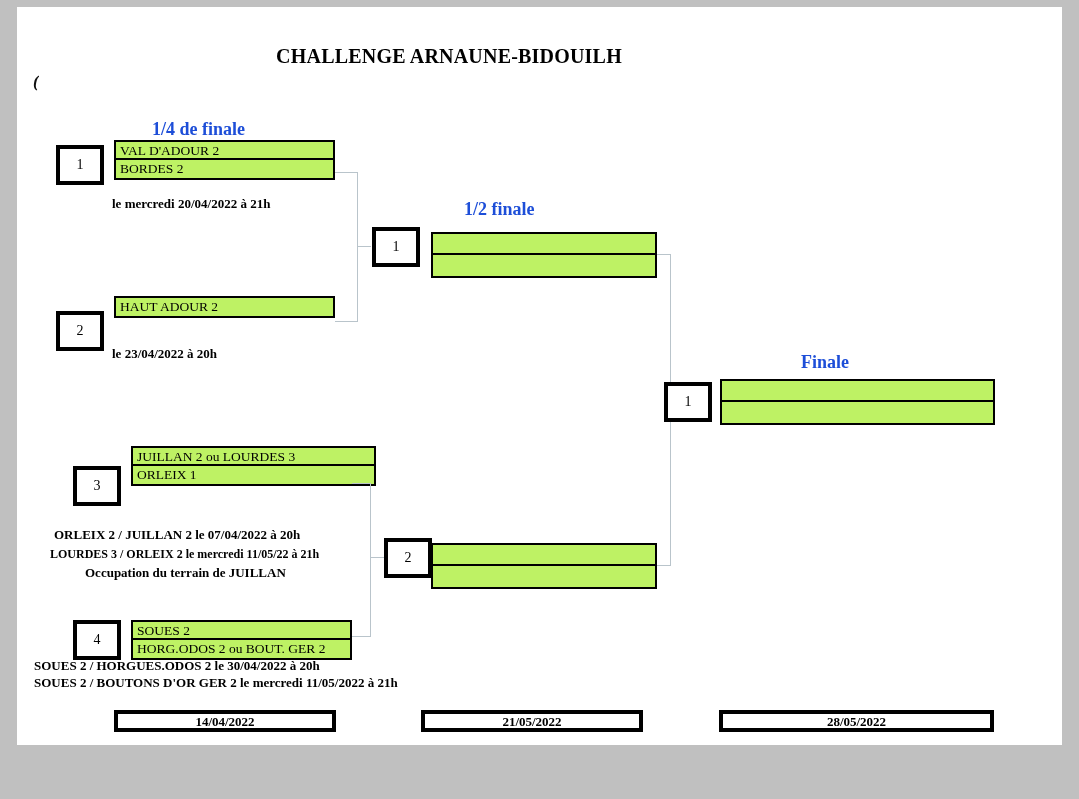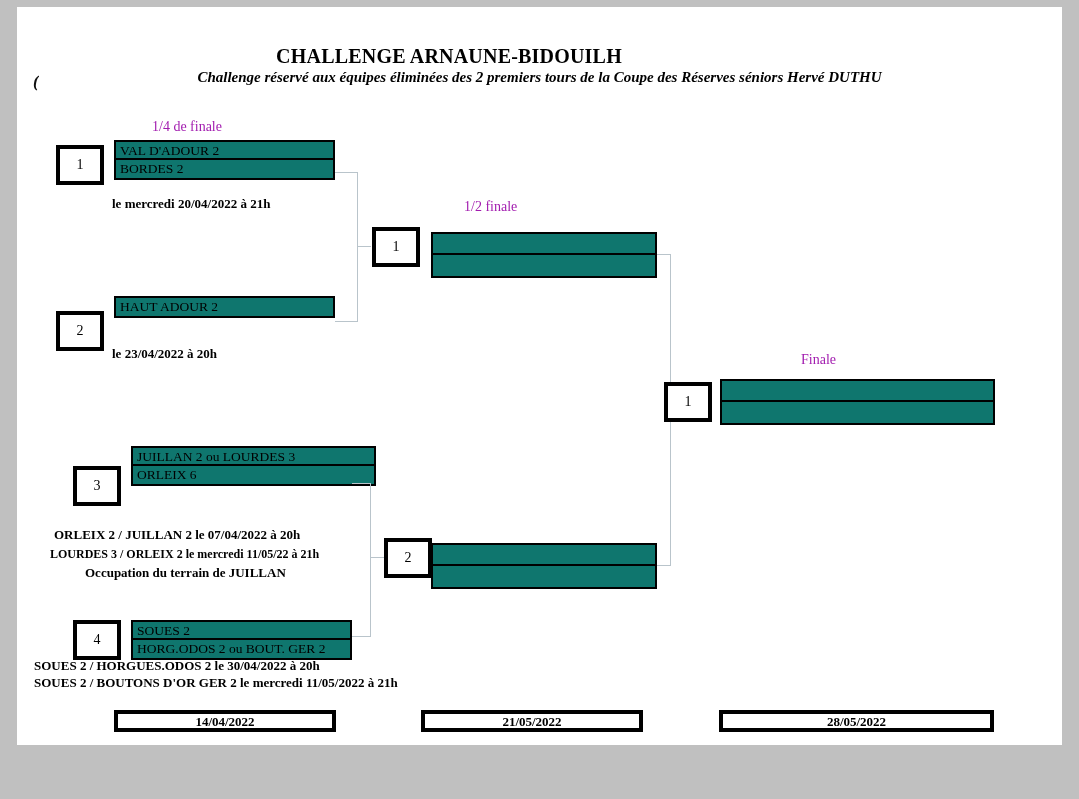--- a/index.html
+++ b/index.html
@@ -56,23 +56,23 @@
     font-weight: bold;
     color: #111;
     overflow: hidden;
     width: 6px;
     height: 20px;
     line-height: 20px;
   }
 
   .round-label {
     position: absolute;
-    font-size: 14px;
-    font-weight: normal;
-    color: #a21caf;
+    font-size: 18px;
+    font-weight: bold;
+    color: #1d4ed8;
     white-space: nowrap;
   }
   #lbl-qf { left: 135px; top: 112px; }
   #lbl-sf { left: 447px; top: 192px; }
   #lbl-f  { left: 784px; top: 345px; }
 
   
   .seed {
     position: absolute;
     width: 48px;
@@ -83,21 +83,21 @@
     font-size: 14px;
     line-height: 32px;
     text-align: center;
     color: #000;
   }
 
   
   .match {
     position: absolute;
     border: 2px solid #000;
-    background: #0f766e;
+    background: #bef264;
     box-sizing: border-box;
   }
   .match .slot {
     height: 18px;
     line-height: 17px;
     font-size: 13.5px;
     padding-left: 4px;
     color: #000;
     white-space: nowrap;
     overflow: hidden;
@@ -139,21 +139,20 @@
     color: #000;
   }
 </style>
 </head>
 <body>
 
 <div id="page">
 
   <div class="stray-glyph">(</div>
   <div class="title">CHALLENGE ARNAUNE-BIDOUILH</div>
-  <div class="subtitle">Challenge réservé aux équipes éliminées des 2 premiers tours de la Coupe des Réserves séniors Hervé DUTHU</div>
 
   <div class="round-label" id="lbl-qf">1/4 de finale</div>
   <div class="round-label" id="lbl-sf">1/2 finale</div>
   <div class="round-label" id="lbl-f">Finale</div>
 
   <div class="seed" style="left:39px; top:138px;">1</div>
   <div class="match" style="left:97px; top:133px; width:221px;">
     <div class="slot top">VAL D'ADOUR 2</div>
     <div class="slot bottom">BORDES 2</div>
   </div>
@@ -172,21 +171,21 @@
 
   <div class="seed" style="left:355px; top:220px;">1</div>
   <div class="match big" style="left:414px; top:225px; width:226px;">
     <div class="slot top"></div>
     <div class="slot bottom"></div>
   </div>
 
   <div class="seed" style="left:56px; top:459px;">3</div>
   <div class="match" style="left:114px; top:439px; width:245px;">
     <div class="slot top">JUILLAN 2 ou LOURDES 3</div>
-    <div class="slot bottom">ORLEIX 6</div>
+    <div class="slot bottom">ORLEIX 1</div>
   </div>
   <div class="note" style="left:37px; top:520px;">ORLEIX 2 / JUILLAN 2 le 07/04/2022 à 20h</div>
   <div class="note sm" style="left:33px; top:540px;">LOURDES 3 / ORLEIX 2 le mercredi 11/05/22 à 21h</div>
   <div class="note" style="left:68px; top:558px;">Occupation du terrain de JUILLAN</div>
 
   <div class="seed" style="left:56px; top:613px;">4</div>
   <div class="match" style="left:114px; top:613px; width:221px;">
     <div class="slot top">SOUES 2</div>
     <div class="slot bottom">HORG.ODOS 2 ou BOUT. GER 2</div>
   </div>

